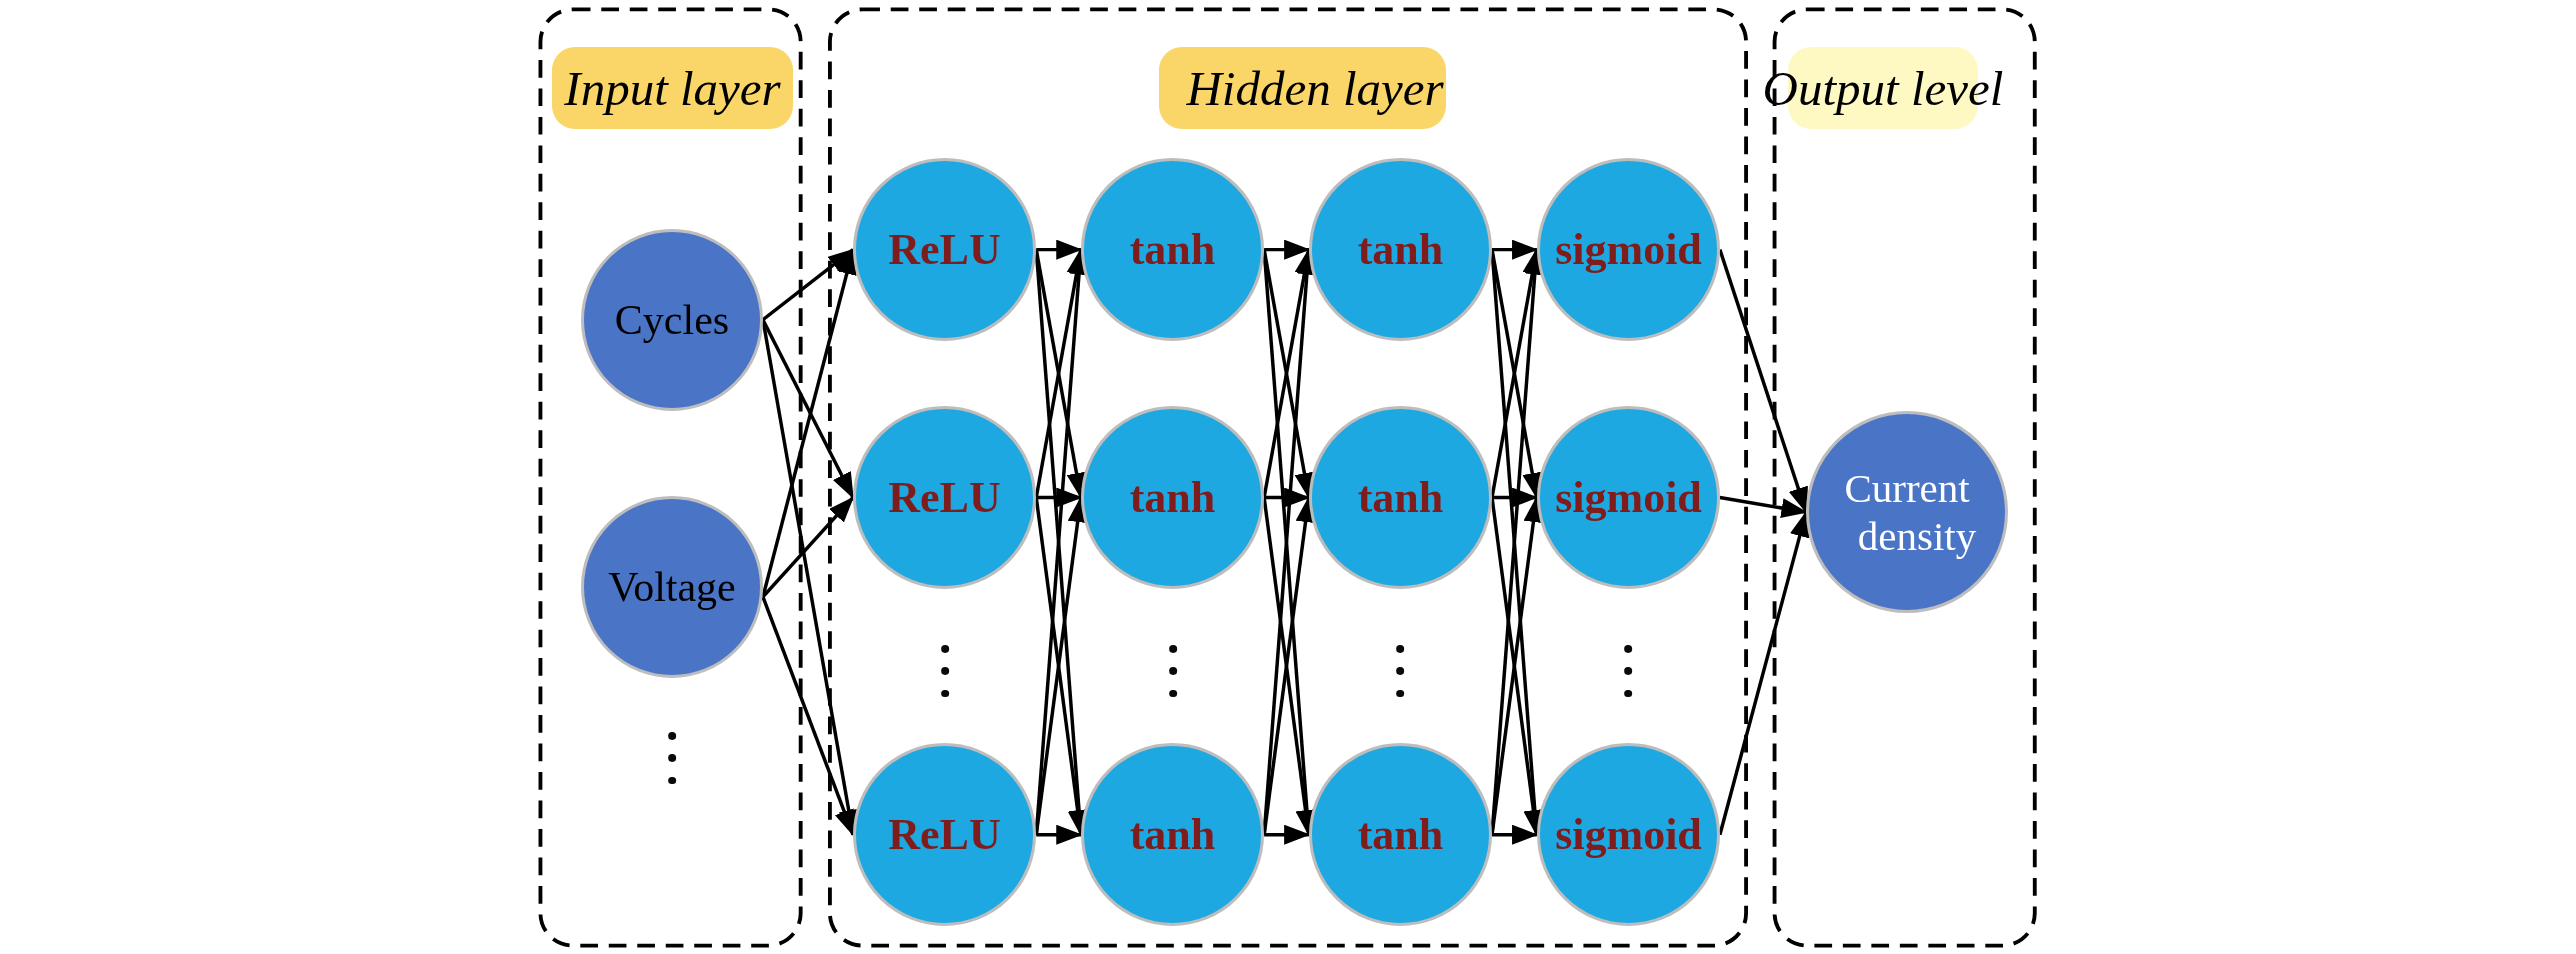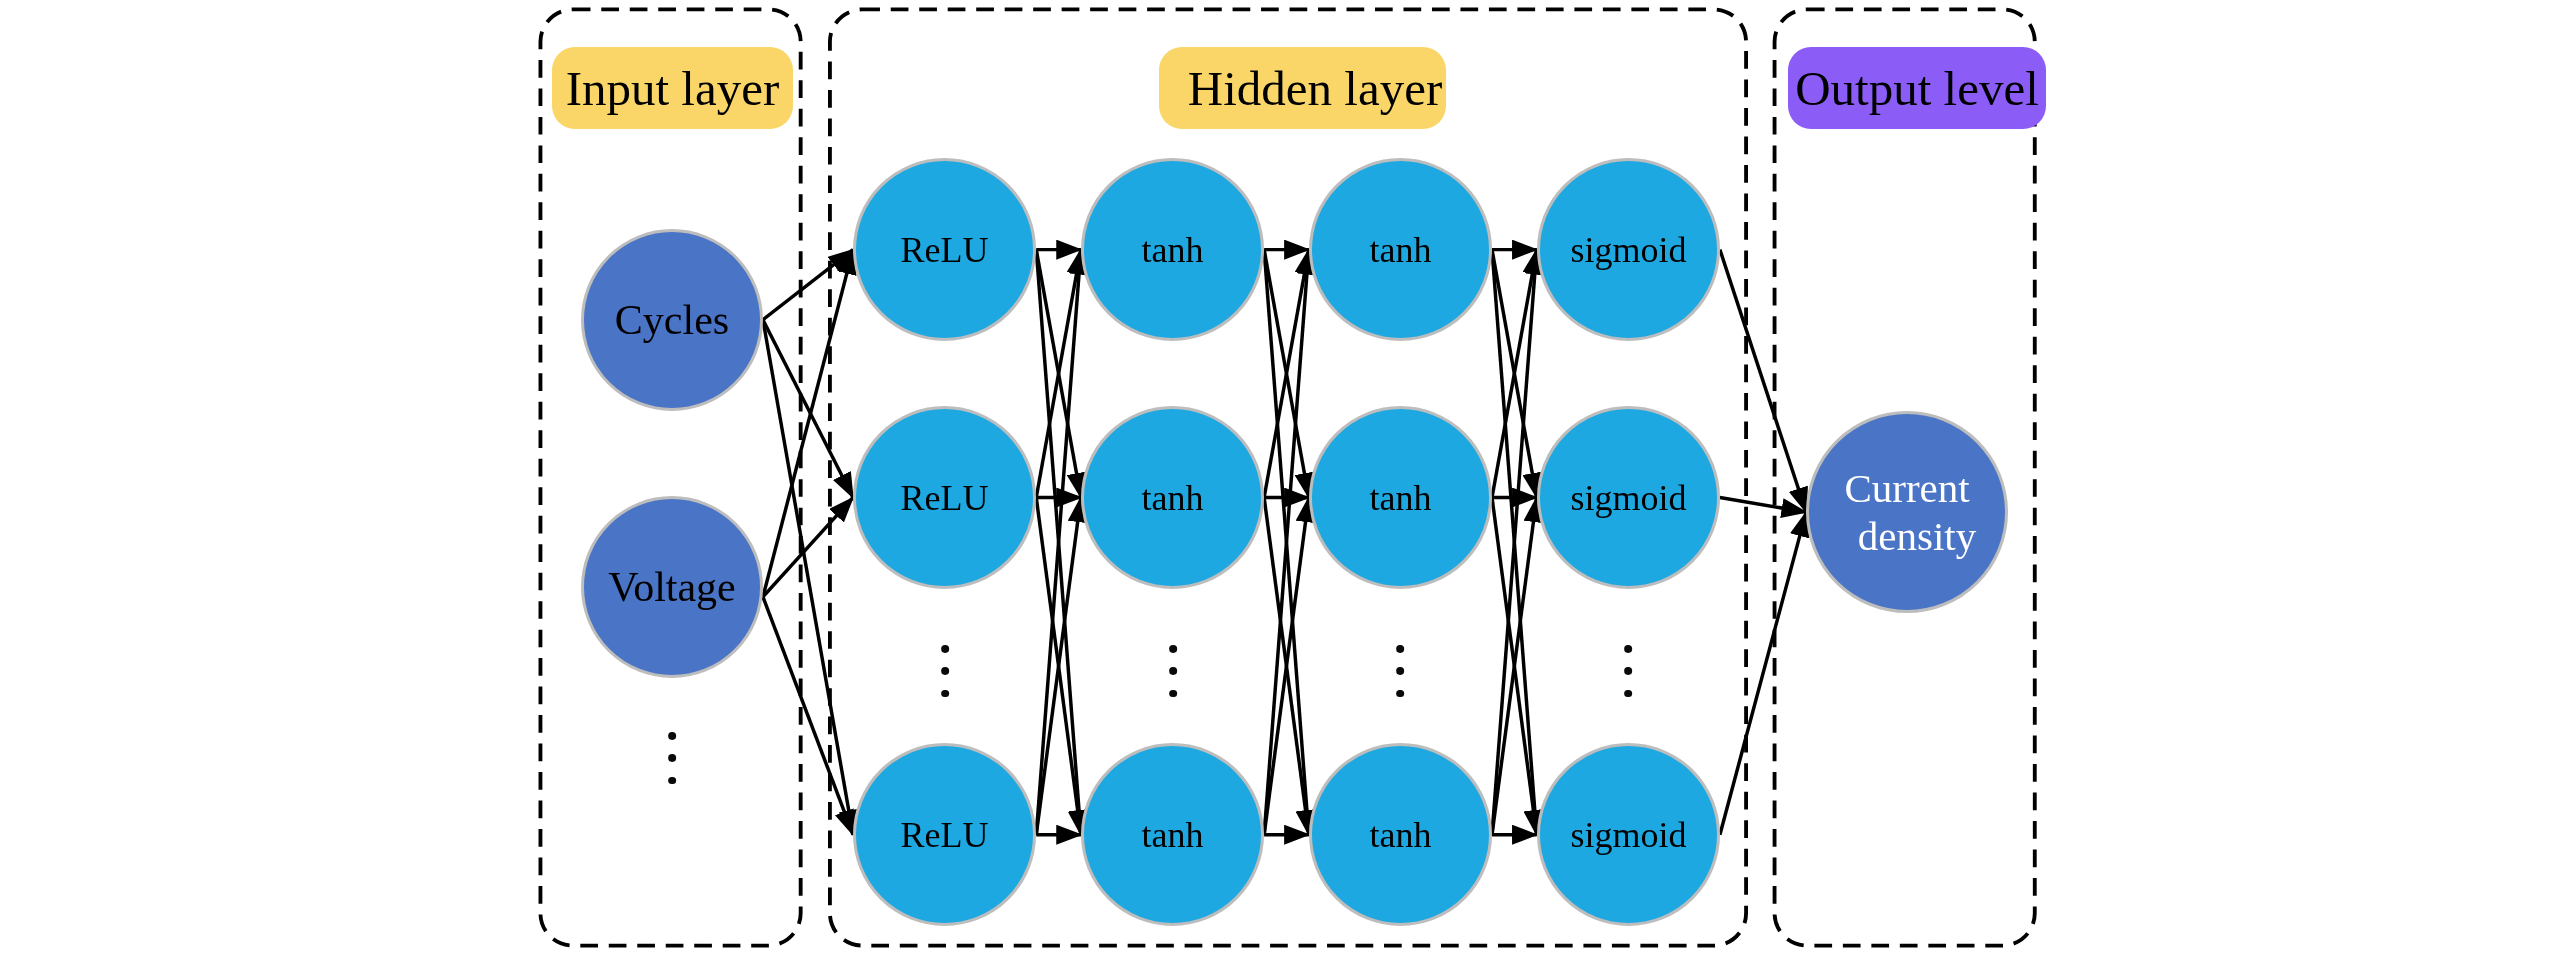--- a/index.html
+++ b/index.html
@@ -29,38 +29,40 @@
   .pill {
     position: absolute;
     display: flex;
     align-items: center;
     justify-content: center;
     height: 82px;
     border-radius: 23px;
     font-size: 49px;
     color: #000000;
     white-space: nowrap;
+    font-style: italic;
   }
   .node {
     position: absolute;
     display: flex;
     align-items: center;
     justify-content: center;
     border-radius: 50%;
     box-sizing: border-box;
     border: 3.1px solid #bdbdbd;
     text-align: center;
   }
   .node.io {
     color: #000000;
     font-size: 42px;
   }
   .node.hidden-node {
-    color: #000000;
-    font-size: 36px;
+    color: #7f1d1d;
+    font-size: 44px;
+    font-weight: bold;
   }
   .node.output-node {
     color: #ffffff;
     font-size: 41px;
     line-height: 1.18;
   }
   .vdots {
     position: absolute;
     transform: translate(-50%, -50%);
     display: flex;
@@ -126,21 +128,21 @@
       <line x1="2234" y1="646" x2="2346" y2="665" class="edge" marker-end="url(#ah)"></line>
       <line x1="2234" y1="1084" x2="2346" y2="665" class="edge" marker-end="url(#ah)"></line>
     </svg>
 
   <div class="pill" style="left: 552px; top: 47px; width: 241px; background: rgb(250, 214, 105);">
     <span>Input layer</span>
   </div>
   <div class="pill" style="left: 1159px; top: 47px; width: 262px; background: rgb(250, 214, 105); padding-left: 25px;">
     <span>Hidden layer</span>
   </div>
-  <div class="pill" style="left: 1788px; top: 47px; width: 258px; background: #8b5cf6;">
+  <div class="pill" style="left: 1788px; top: 47px; width: 190px; background: #fef9c3;">
     <span>Output level</span>
   </div>
 
   <div class="node io" style="left: 581px; top: 229px; width: 182px; height: 182px; background: rgb(74, 116, 198);">
     <span>Cycles</span>
   </div>
   <div class="node io" style="left: 581px; top: 496px; width: 182px; height: 182px; background: rgb(74, 116, 198);">
     <span>Voltage</span>
   </div>
   <div class="vdots" style="left:672px; top:758px;">

